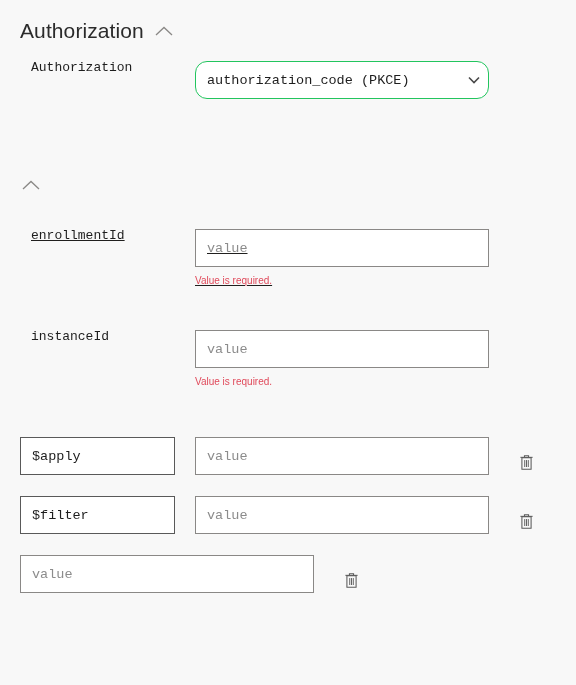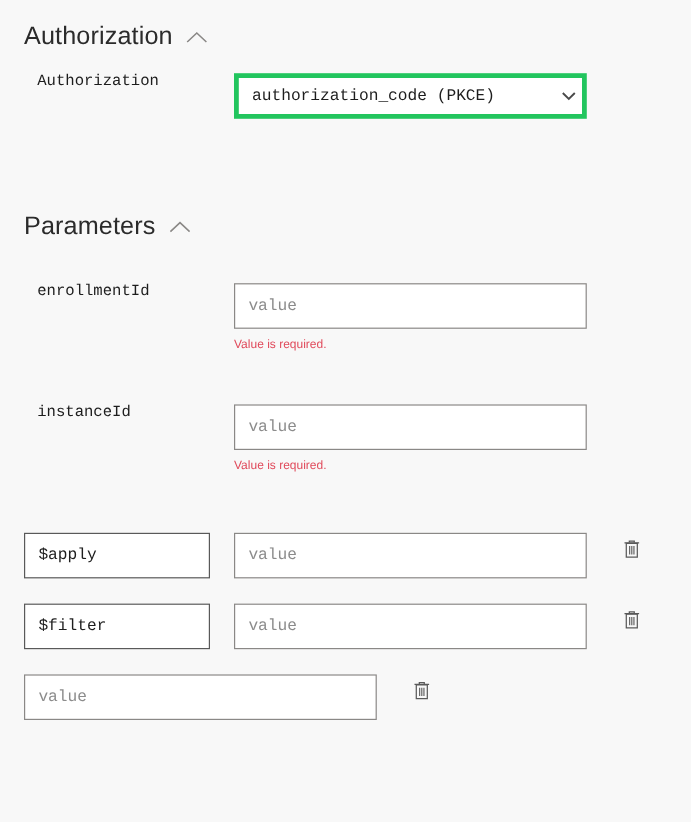--- a/index.html
+++ b/index.html
@@ -89,27 +89,27 @@
   .select-wrap {
     position: relative;
     width: 294px;
     height: 38px;
   }
   .select-input {
     box-sizing: border-box;
     width: 294px;
     height: 38px;
     background: #ffffff;
-    border: 4px solid #22c55e;
+    border: 1px solid #22c55e;
     padding: 0 28px 0 11px;
     font-family: "Liberation Mono", monospace;
     font-size: 13.5px;
     color: #1d1d1d;
     outline: none;
-    border-radius: 0;
+    border-radius: 12px;
     -webkit-appearance: none;
     -moz-appearance: none;
     appearance: none;
   }
   .select-chevron {
     position: absolute;
     right: 9px;
     top: 50%;
     transform: translateY(-50%);
     width: 12px;
@@ -122,21 +122,21 @@
     font-family: "Liberation Sans", sans-serif;
     font-size: 10px;
     color: #e04a5b;
     line-height: 1;
     padding-top: 9px;
   }
 
   
   .param-row {
     display: flex;
-    align-items: flex-start;
+    align-items: flex-end;
     padding-left: 20px;
   }
   .param-name-wrap {
     width: 175px;
     flex: none;
     padding-right: 30px;
     box-sizing: border-box;
   }
   .name-input {
     box-sizing: border-box;
@@ -169,21 +169,21 @@
     padding: 0;
     cursor: pointer;
   }
   .delete-btn svg { display: block; }
 
   
   .sp-auth-head { padding-top: 6px; }
   .sp-auth-r1   { padding-top: 20px; }
   .sp-auth-r2   { padding-top: 23px; }
   .sp-params-head { padding-top: 79px; }
-  .sp-param-1   { padding-top: 37px; }
+  .sp-param-1   { padding-top: 37px; text-decoration: underline; }
   .sp-param-2   { padding-top: 44px; }
   .sp-custom-1  { padding-top: 50px; }
   .sp-custom-n  { padding-top: 21px; }
 </style>
 </head>
 <body>
 
 <div class="page">
 
   <div class="section-heading sp-auth-head">
@@ -206,21 +206,20 @@
           <svg viewBox="0 0 12 9" width="12" height="9" aria-hidden="true">
             <polyline points="1,2 6,7 11,2" fill="none" stroke="#4a4a4a" stroke-width="1.6"></polyline>
           </svg>
         </span>
       </div>
     </div>
   </div>
 
 
   <div class="section-heading sp-params-head">
-    <span class="heading-text">Parameters</span>
     <span class="chevron-collapse">
       <svg viewBox="0 0 22 14" width="22" height="14" aria-hidden="true">
         <polyline points="3,11 11,3.5 19,11" fill="none" stroke="#8a8886" stroke-width="1.3"></polyline>
       </svg>
     </span>
   </div>
 
   <div class="field-row sp-param-1">
     <div class="field-label">enrollmentId</div>
     <div class="field-control">

